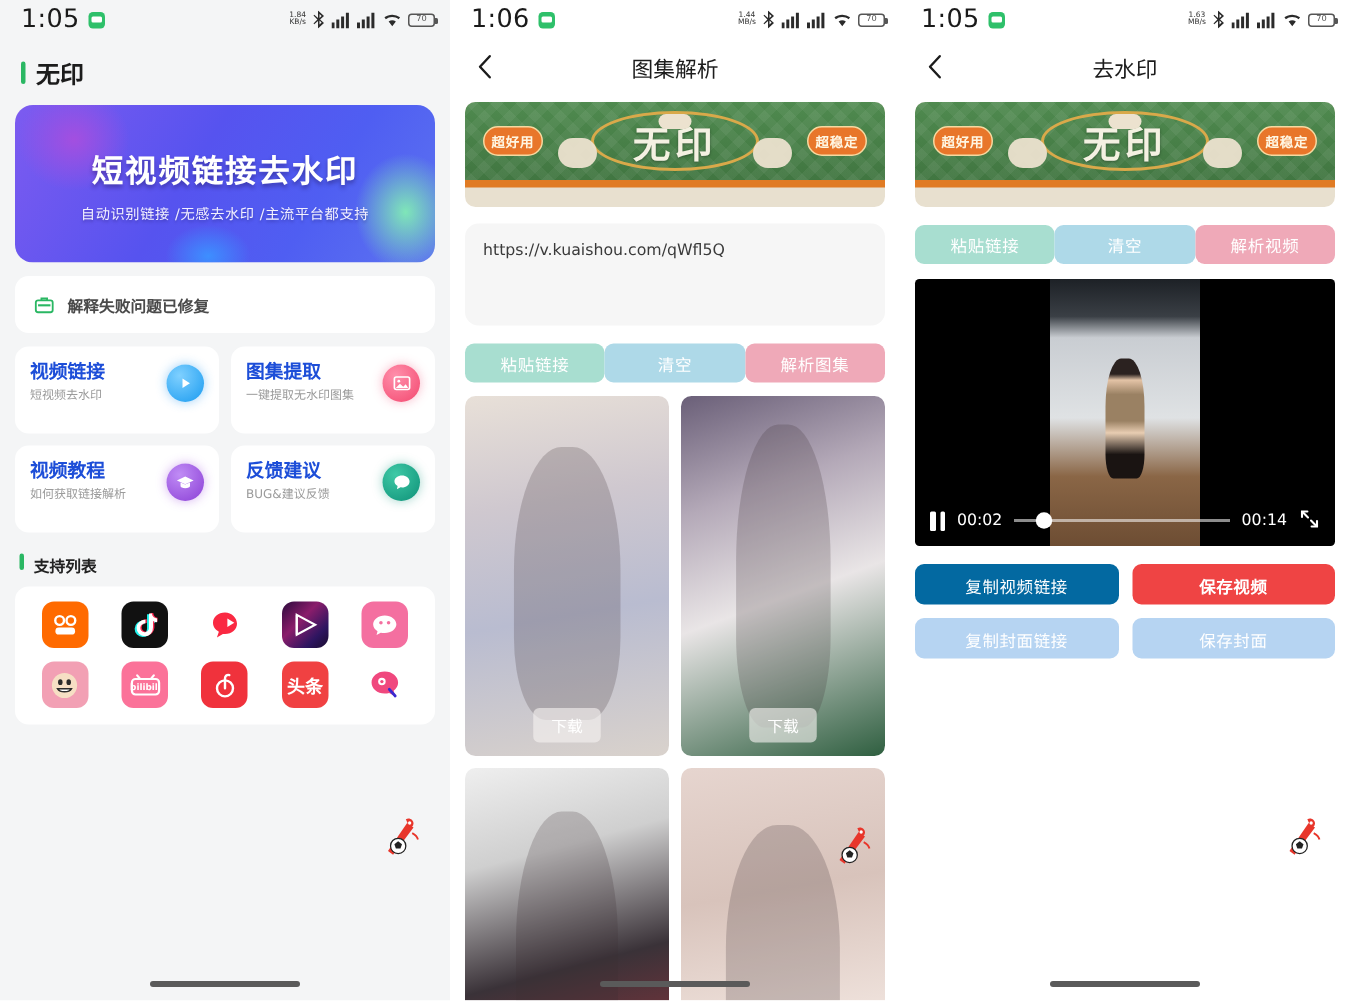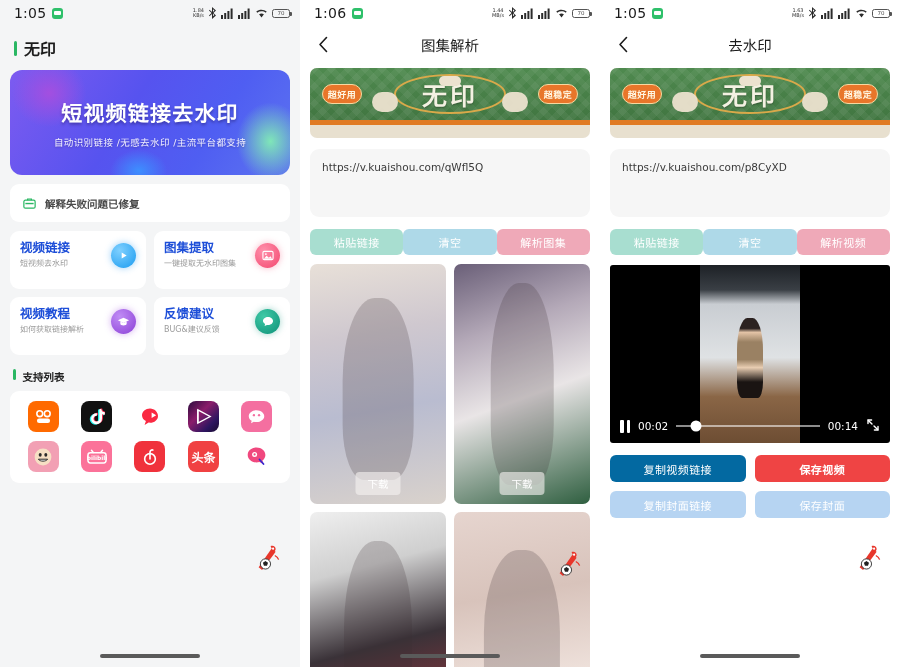--- a/index.html
+++ b/index.html
@@ -20,21 +20,21 @@
   .panel.p1 { background:#f4f5f6; }
   .panel.p2, .panel.p3 { background:#ffffff; }
 
   
   .statusbar {
     height:26px; flex:0 0 26px;
     display:flex; align-items:center;
     padding:0 10px 0 14px;
     font-size:11px; color:#1a1a1a;
   }
-  .sb-time { font-size:14px; letter-spacing:.2px; }
+  .sb-time { font-size:17px; letter-spacing:.2px; }
   .sb-greenicon {
     width:11px; height:11px; border-radius:3px;
     background:#2ec06a; margin-left:6px;
     position:relative;
   }
   .sb-greenicon:after{
     content:""; position:absolute; left:2px; top:3px;
     width:7px;height:4px;background:#fff;border-radius:1px;
   }
   .sb-right { margin-left:auto; display:flex; align-items:center; gap:4px; }
@@ -593,21 +593,20 @@
       </div>
       <span class="gb-cloud l"></span>
       <span class="gb-cloud r"></span>
       <span class="gb-cloud-top"></span>
       <span class="gb-badge left">超好用</span>
       <span class="gb-badge right">超稳定</span>
     </div>
     <div class="gb-orange"></div>
   </div>
 
-  <div class="urlbox" placeholder="请粘贴视频链接">https://v.kuaishou.com/p8CyXD</div>
 
   <div class="actionrow">
     <button class="abtn mint">粘贴链接</button>
     <button class="abtn blue">清空</button>
     <button class="abtn pink">解析视频</button>
   </div>
 
   <div class="player">
     <div class="player-video">
       <div class="pv-person"></div>

